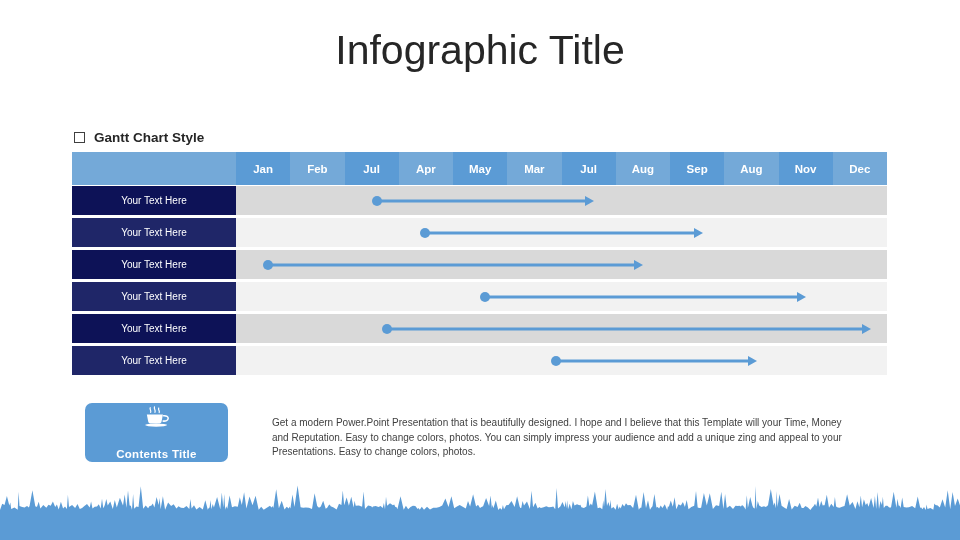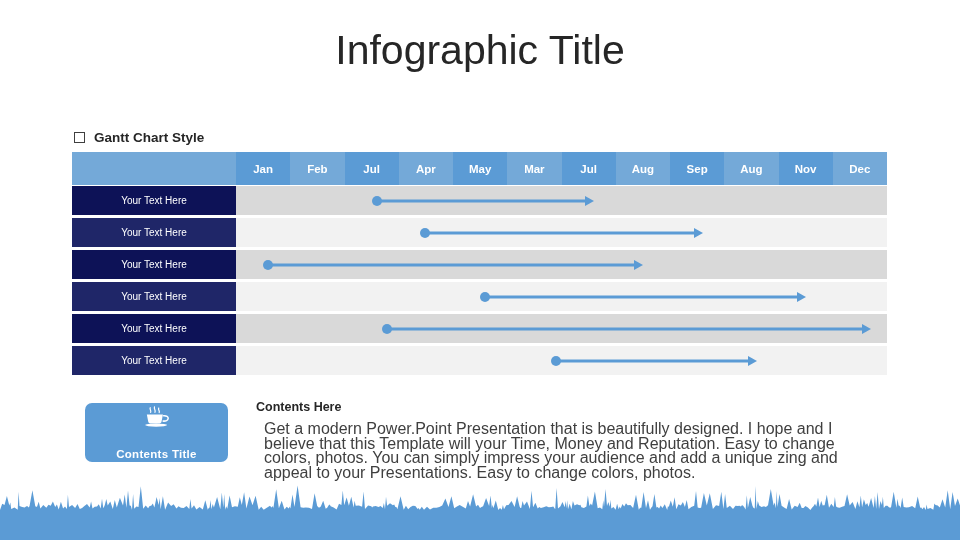--- a/index.html
+++ b/index.html
@@ -203,24 +203,24 @@
     top: 400px;
     width: 608px;
   }
   .contents-heading {
     font-size: 12.5px;
     font-weight: bold;
     color: #262626;
     margin: 0 0 8px 0;
   }
   .contents-body {
-    font-size: 16px;
+    font-size: 10px;
     line-height: 14.5px;
     color: #3f3f3f;
-    margin: 8px;
+    margin: 16px;
   }
 
   
   .grass-band {
     position: absolute;
     left: 0;
     bottom: 0;
     width: 960px;
     height: 60px;
   }
@@ -330,19 +330,18 @@
     <path d="M17 1 C16 4 18.8 4.6 17.6 7.5" stroke="#ffffff" stroke-width="1.4" fill="none" stroke-linecap="round"></path>
     <path d="M22 2.4 C21 5 23.6 5.4 22.6 7.8" stroke="#ffffff" stroke-width="1.4" fill="none" stroke-linecap="round"></path>
     <path d="M8 10 L27 10 L25.4 18.2 C25.1 19.8 23.8 20.8 22.2 20.8 L12.8 20.8 C11.2 20.8 9.9 19.8 9.6 18.2 Z" fill="#ffffff"></path>
     <path d="M27.2 11.6 C31.4 11.2 33.4 12.6 33.2 14.8 C33 17 30.8 18.2 26.6 17.8" fill="none" stroke="#ffffff" stroke-width="1.8"></path>
     <ellipse cx="19" cy="22.6" rx="13" ry="1.9" fill="#ffffff"></ellipse>
   </svg>
   <span class="contents-card-label">Contents Title</span>
 </div>
 
 <div class="contents-text">
-  <div class="contents-heading">Contents Here</div>
   <div class="contents-body">Get a modern Power.Point  Presentation that is beautifully designed. I hope and I believe that this Template will your Time, Money and Reputation. Easy to change colors, photos. You can simply impress your audience and add a unique zing and appeal to your Presentations. Easy to change colors, photos.</div>
 </div>
 
 <svg class="grass-band" viewBox="0 0 960 60" preserveAspectRatio="none">
   <path id="grass-path" fill="#5b9bd5" d="M0,60 L0,30 L2.2,23.8 L4.5,25.1 L6.9,16.0 L9.3,25.4 L10.3,22.6 L11.2,29.0 L14.5,27.4 L17.7,29.8 L18.6,11.8 L19.5,26.0 L22.1,27.0 L24.7,27.5 L26.0,26.4 L27.3,26.0 L28.4,27.5 L29.5,26.3 L32.4,10.2 L35.3,26.3 L36.2,26.7 L37.0,26.7 L38.7,21.8 L40.4,28.4 L43.3,25.1 L46.3,27.7 L48.5,24.8 L50.7,25.8 L52.9,21.4 L55.2,27.1 L56.9,24.5 L58.7,29.6 L60.9,21.8 L63.1,28.5 L65.0,26.4 L66.9,29.0 L67.9,14.7 L69.0,26.9 L72.1,24.9 L75.1,28.0 L77.5,23.9 L79.8,29.0 L82.1,28.0 L84.4,26.1 L87.0,23.9 L89.7,27.5 L91.1,21.6 L92.5,28.6 L94.7,26.7 L97.0,26.6 L98.8,24.3 L100.7,28.6 L102.0,18.8 L103.3,28.2 L104.1,26.8 L104.8,25.0 L106.3,19.1 L107.7,25.5 L110.3,21.5 L112.8,28.9 L114.8,19.9 L116.8,27.5 L119.9,17.8 L123.0,25.4 L124.7,14.5 L126.4,27.7 L128.0,10.6 L129.6,25.6 L130.8,25.8 L132.0,29.8 L133.1,14.0 L134.2,28.8 L136.4,26.6 L138.5,27.0 L140.8,6.3 L143.2,28.8 L145.7,25.5 L148.1,28.3 L149.6,26.0 L151.2,25.8 L152.8,23.6 L154.4,27.6 L156.6,17.1 L158.7,25.1 L159.7,18.1 L160.6,29.2 L162.9,16.3 L165.1,29.7 L168.1,22.6 L171.1,25.9 L173.7,24.3 L176.4,28.4 L177.4,27.6 L178.4,26.2 L181.0,27.8 L183.7,28.0 L186.5,25.9 L189.3,28.9 L190.4,18.9 L191.6,28.4 L194.0,25.3 L196.4,29.5 L199.6,27.1 L202.8,29.6 L205.3,20.3 L207.8,29.8 L208.7,28.0 L209.6,27.5 L210.5,20.0 L211.4,29.2 L212.7,24.1 L213.9,27.4 L217.1,17.0 L220.3,29.2 L221.8,12.5 L223.3,27.5 L224.2,14.0 L225.2,29.7 L226.2,26.2 L227.3,28.7 L229.6,15.6 L232.0,27.3 L234.9,26.3 L237.8,26.8 L239.8,17.3 L241.8,25.1 L244.1,12.2 L246.4,28.4 L249.5,16.6 L252.5,25.2 L255.6,15.7 L258.7,29.8 L261.2,26.7 L263.7,29.8 L266.8,27.7 L270.0,25.8 L270.8,26.8 L271.7,27.4 L272.6,26.1 L273.4,27.9 L276.2,9.3 L278.9,28.2 L281.7,20.8 L284.5,29.4 L286.7,26.7 L288.8,28.6 L289.6,26.6 L290.4,28.5 L292.5,14.4 L294.5,27.1 L297.6,5.4 L300.6,27.2 L303.2,27.7 L305.8,27.6 L308.9,27.7 L312.0,29.0 L314.6,13.2 L317.2,26.0 L319.0,27.8 L320.8,26.6 L323.2,20.8 L325.7,28.8 L327.2,27.7 L328.7,25.3 L329.7,24.6 L330.7,26.2 L333.6,27.4 L336.6,29.4 L339.0,23.8 L341.4,25.1 L342.8,10.5 L344.2,25.2 L346.6,17.6 L348.9,25.8 L351.3,16.7 L353.6,27.4 L354.6,20.7 L355.7,25.7 L358.9,25.5 L362.1,26.7 L363.6,11.6 L365.0,29.0 L368.1,25.6 L371.3,26.2 L372.1,27.6 L373.0,26.6 L375.7,26.1 L378.5,27.0 L380.6,26.0 L382.7,28.1 L383.9,22.9 L385.0,29.3 L386.0,16.8 L387.1,25.8 L390.0,23.2 L392.9,25.2 L394.2,24.4 L395.4,27.0 L396.4,27.0 L397.4,29.2 L400.5,16.3 L403.7,29.7 L405.9,25.7 L408.2,29.3 L410.5,27.0 L412.9,25.7 L415.3,26.1 L417.7,28.9 L418.7,28.0 L419.7,29.8 L421.8,26.7 L424.0,29.8 L427.0,26.7 L430.0,29.4 L433.3,27.8 L436.5,27.8 L439.4,27.0 L442.2,25.4 L445.4,18.5 L448.5,27.0 L451.4,16.3 L454.2,28.2 L456.9,26.6 L459.7,25.1 L462.7,26.8 L465.8,28.4 L468.0,21.1 L470.1,26.6 L473.1,14.2 L476.1,26.6 L478.0,24.8 L480.0,28.0 L481.5,27.1 L483.1,26.2 L486.1,18.0 L489.1,26.1 L490.5,15.4 L491.9,27.9 L492.6,24.7 L493.4,28.2 L495.8,20.6 L498.3,29.9 L500.0,27.9 L501.8,29.7 L502.9,24.9 L504.0,29.2 L506.2,25.3 L508.5,25.1 L511.5,21.0 L514.6,26.9 L517.1,16.2 L519.6,26.4 L520.4,28.0 L521.2,28.1 L522.6,20.9 L524.0,25.4 L527.0,21.6 L529.9,29.1 L531.5,10.8 L533.1,27.2 L535.4,22.8 L537.7,28.6 L539.3,26.9 L540.9,28.0 L543.6,27.3 L546.3,26.3 L548.8,27.2 L551.4,26.9 L553.3,26.4 L555.2,29.3 L556.6,7.9 L558.0,28.5 L559.1,27.6 L560.3,26.4 L562.5,22.1 L564.7,27.2 L565.6,21.0 L566.4,28.2 L567.2,20.3 L568.0,29.2 L569.7,23.8 L571.4,29.2 L572.9,20.9 L574.5,25.6 L577.0,24.3 L579.4,25.3 L580.4,24.8 L581.4,27.2 L583.9,27.9 L586.4,26.6 L587.9,15.6 L589.4,25.9 L590.8,23.6 L592.1,25.4 L594.9,11.5 L597.7,28.2 L600.0,27.4 L602.3,29.2 L603.2,20.2 L604.0,26.7 L605.5,9.1 L607.0,26.0 L608.4,22.0 L609.8,26.8 L610.6,19.8 L611.3,28.6 L613.5,27.0 L615.6,29.8 L617.1,23.8 L618.7,29.2 L619.7,26.4 L620.7,28.4 L622.4,23.9 L624.2,26.6 L626.0,23.3 L627.7,25.2 L630.4,25.1 L633.1,28.0 L636.0,14.7 L638.8,29.8 L640.1,27.8 L641.3,27.7 L643.6,11.9 L646.0,28.1 L648.0,20.2 L650.0,29.7 L651.2,27.8 L652.5,26.2 L654.4,13.9 L656.4,27.4 L657.7,27.0 L659.1,28.6 L660.7,25.4 L662.4,28.1 L664.8,24.2 L667.2,29.9 L668.0,25.8 L668.7,27.3 L670.8,20.6 L672.8,26.8 L674.6,17.3 L676.3,29.3 L678.5,24.3 L680.8,25.4 L682.9,22.0 L684.9,27.0 L686.7,19.9 L688.5,29.3 L691.3,27.1 L694.2,25.7 L696.0,11.0 L697.7,27.6 L699.4,28.0 L701.1,27.8 L703.9,13.0 L706.8,25.4 L709.8,13.2 L712.9,29.0 L716.0,25.3 L719.1,25.9 L721.3,11.7 L723.4,28.9 L725.1,14.0 L726.8,28.1 L729.9,25.7 L733.0,29.1 L735.5,25.8 L737.9,26.0 L739.4,25.7 L740.9,26.5 L741.9,25.3 L742.9,25.5 L744.3,27.3 L745.6,29.5 L746.8,15.3 L747.9,28.1 L750.2,17.0 L752.5,26.0 L753.6,27.9 L754.7,28.4 L755.6,6.1 L756.4,29.0 L757.8,20.9 L759.2,25.6 L761.5,27.1 L763.9,26.2 L765.9,26.9 L768.0,25.3 L770.8,8.9 L773.6,25.5 L774.7,22.4 L775.9,28.2 L776.7,10.9 L777.5,26.9 L779.5,14.0 L781.6,25.8 L784.1,27.5 L786.6,29.1 L789.1,18.9 L791.7,29.4 L794.7,25.7 L797.6,27.0 L799.7,22.8 L801.7,27.9 L803.5,28.0 L805.4,26.1 L807.9,27.4 L810.4,30.0 L812.0,27.8 L813.7,26.1 L815.0,23.8 L816.3,26.4 L818.0,17.4 L819.6,27.1 L821.2,20.7 L822.7,25.5 L823.6,25.2 L824.6,25.2 L826.8,14.8 L829.0,27.7 L831.3,23.7 L833.7,26.9 L834.9,17.0 L836.1,26.4 L837.8,27.6 L839.6,27.8 L842.1,26.8 L844.5,26.1 L847.1,14.2 L849.7,25.5 L852.6,22.1 L855.4,28.9 L857.4,21.2 L859.4,27.2 L860.8,15.5 L862.1,27.3 L863.9,19.2 L865.7,25.0 L867.2,23.0 L868.6,26.8 L871.1,18.1 L873.6,28.0 L874.9,16.0 L876.2,28.9 L877.6,12.0 L879.0,29.1 L880.5,20.9 L881.9,25.0 L882.9,16.7 L883.8,28.0 L885.6,25.7 L887.4,25.7 L889.2,27.5 L891.0,27.6 L893.7,11.8 L896.4,27.8 L897.5,18.7 L898.6,25.6 L899.6,25.8 L900.6,28.0 L902.2,17.6 L903.7,27.0 L906.3,27.6 L908.9,27.3 L912.1,25.9 L915.2,28.3 L917.7,16.6 L920.2,27.8 L921.3,27.4 L922.4,29.2 L924.0,27.0 L925.7,29.9 L926.6,24.5 L927.5,29.0 L930.4,27.9 L933.3,29.8 L934.4,23.6 L935.5,25.1 L937.7,25.5 L939.8,27.4 L942.5,19.3 L945.2,27.6 L947.7,10.3 L950.2,29.3 L952.6,11.9 L955.0,26.1 L957.7,18.5 L960.4,26.7 L960,30 L960,60 Z"></path>
 </svg>
 
 </body></html>

